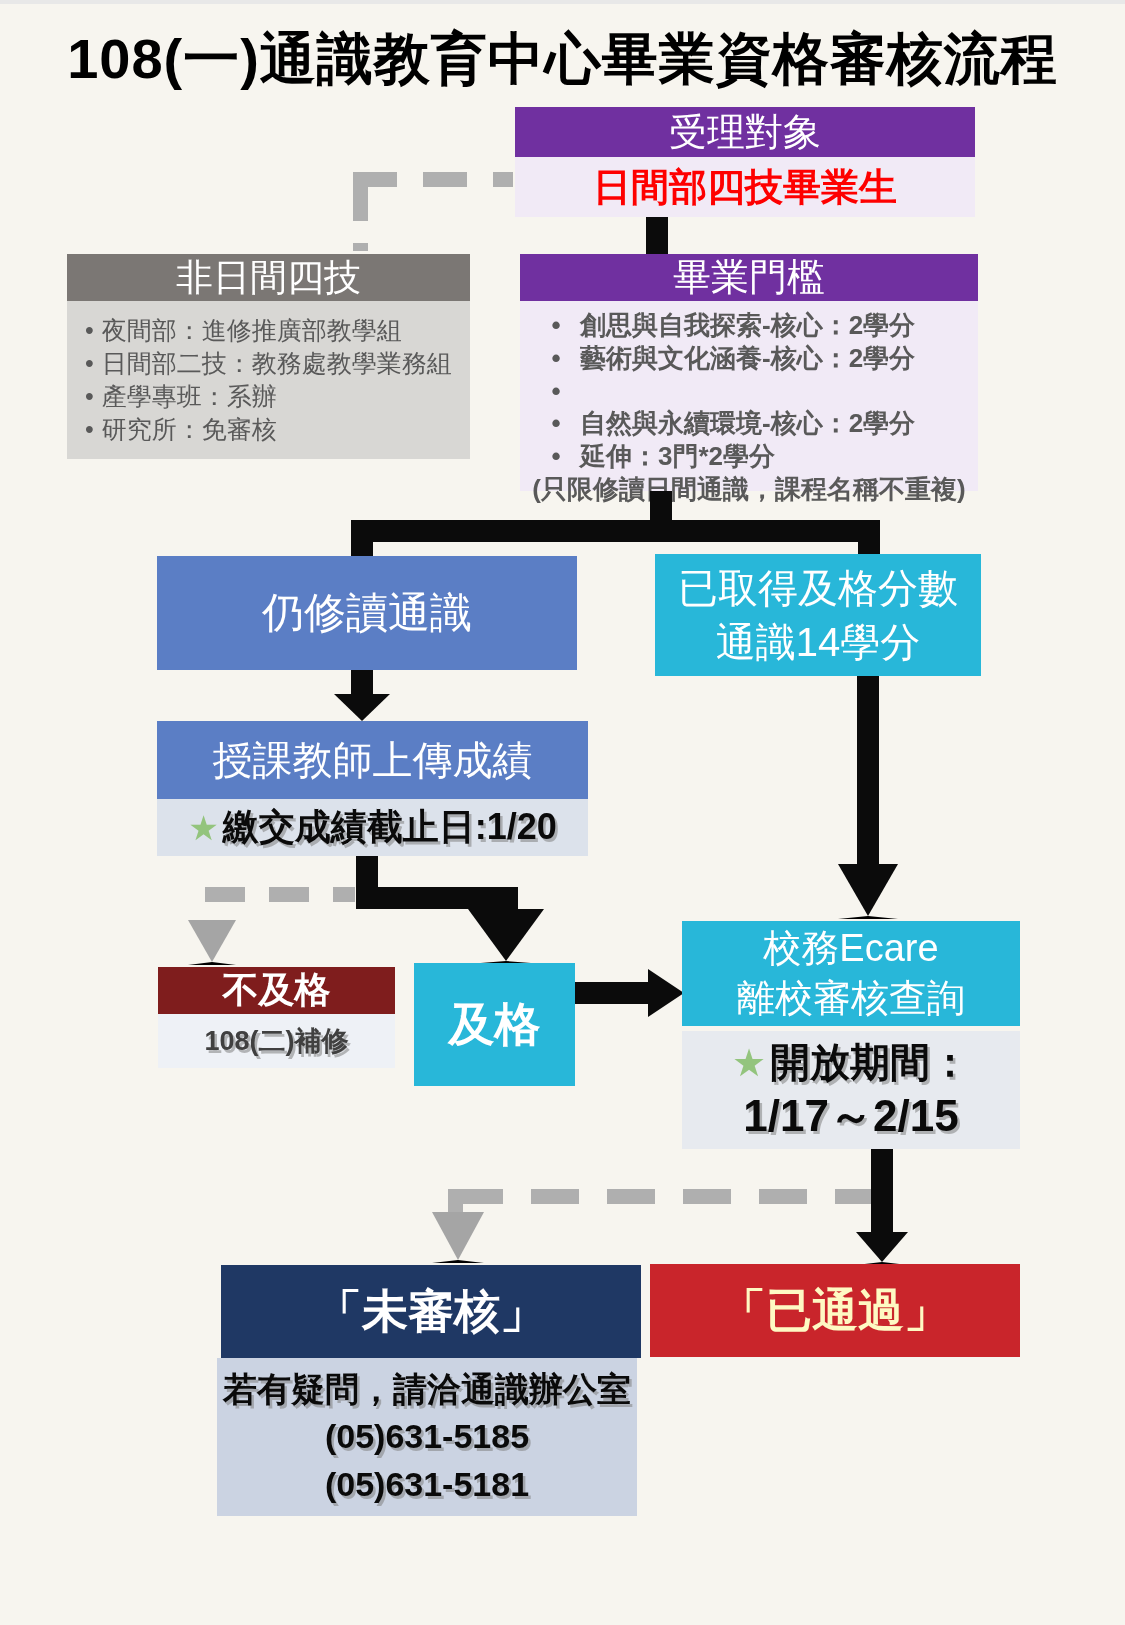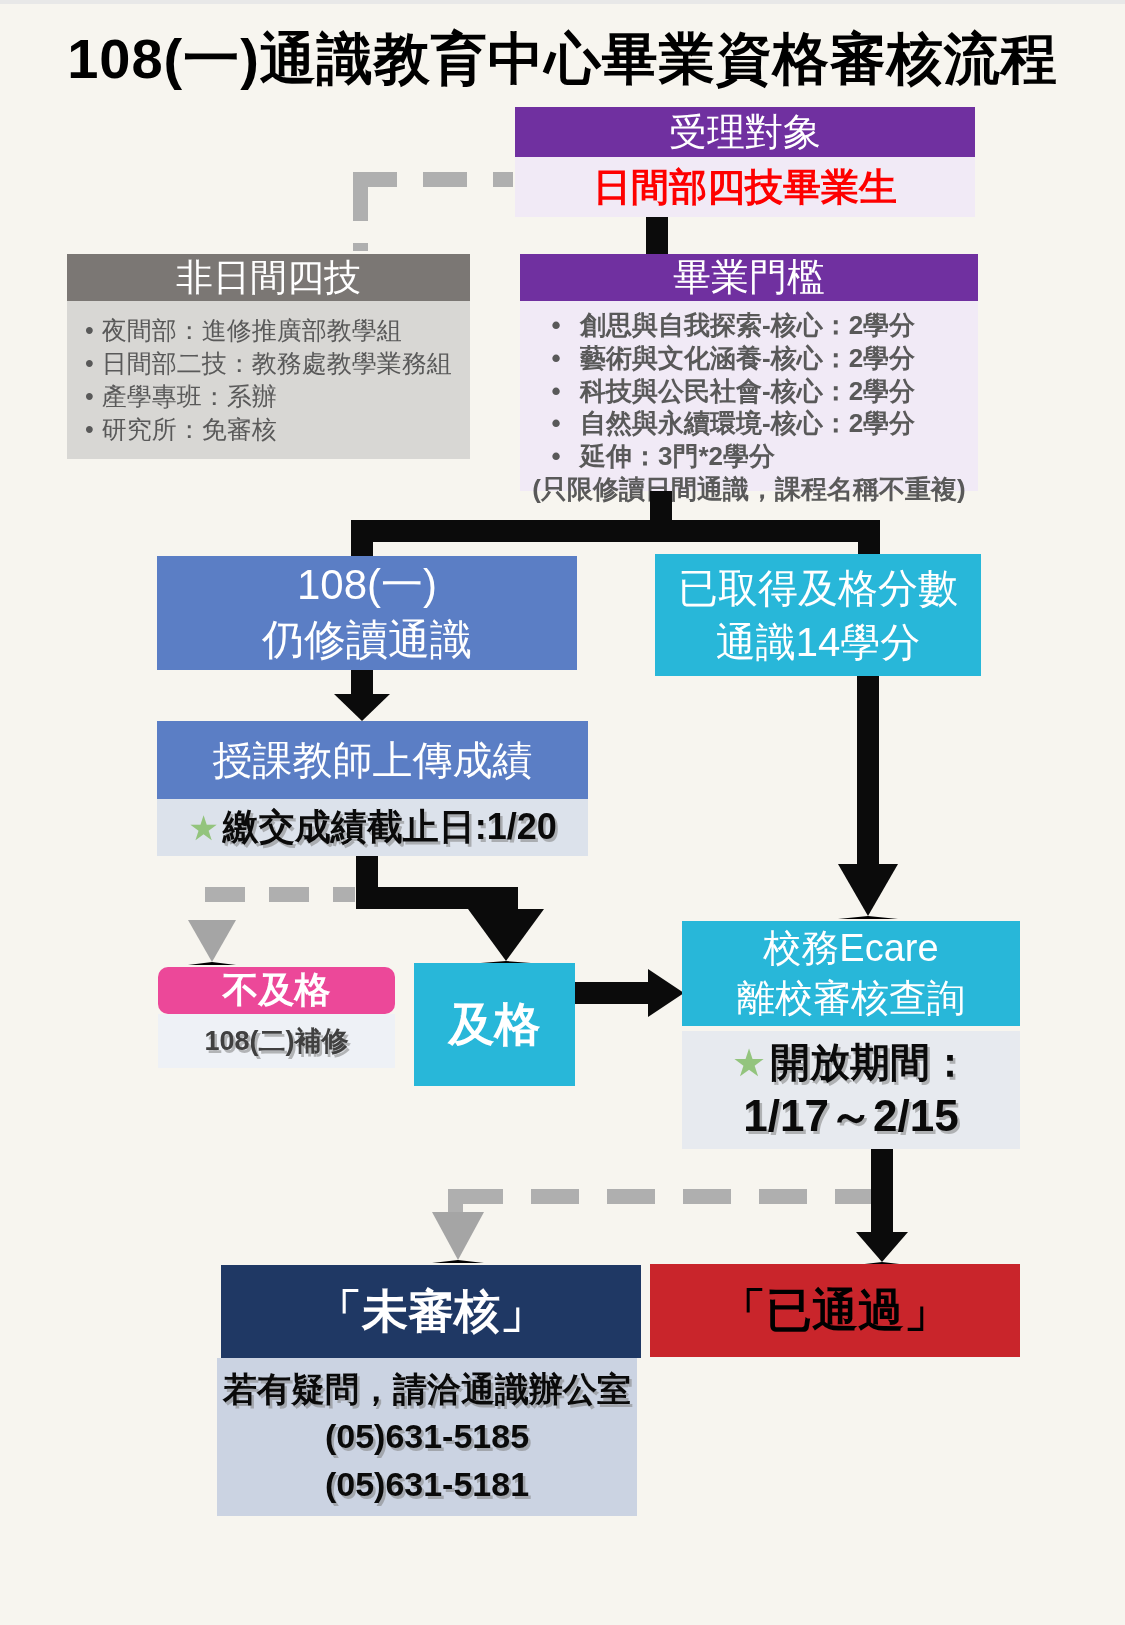--- a/index.html
+++ b/index.html
@@ -11,21 +11,21 @@
   .abs{position:absolute;box-sizing:border-box;}
   .center{display:flex;align-items:center;justify-content:center;text-align:center;}
   .title{
     left:0;top:14px;width:1125px;height:84px;
     font-size:56px;font-weight:bold;color:#000;letter-spacing:1px;
   }
   
   .hdr-purple{background:#7030A0;color:#fff;font-size:38px;}
   .hdr-gray{background:#7B7774;color:#fff;font-size:37px;}
   .hdr-navy{background:#1F3864;color:#fff;font-size:46px;font-weight:bold;}
-  .hdr-red{background:#C9252B;color:#000000;font-size:46px;font-weight:bold;}
+  .hdr-red{background:#C9252B;color:#fef9c3;font-size:46px;font-weight:bold;}
   .body-lav{background:#F1EAF6;}
   .body-gray{background:#D8D7D4;color:#595959;}
   .body-note{background:#DCE2EB;}
   .body-ecare{background:#E7EAEF;}
   .body-navy{background:#CBD3E2;}
   .body-pink{background:#D9AFB3;}
   .red-strong{color:#FE0000;font-weight:bold;font-size:38px;}
   .shadowed{text-shadow:2.5px 2.5px 0 rgba(130,130,130,.55);}
   .star{color:#93C47D;font-size:.95em;margin-right:4px;}
   
@@ -89,42 +89,40 @@
       <div class="bitem">
           <span class="bdot" style="width:48px;text-align:center;">•</span>
           <span>創思與自我探索-核心：2學分</span>
         </div>
       <div class="bitem">
           <span class="bdot" style="width:48px;text-align:center;">•</span>
           <span>藝術與文化涵養-核心：2學分</span>
         </div>
       <div class="bitem">
           <span class="bdot" style="width:48px;text-align:center;">•</span>
-          <span>科技與公民社會-核心：2學分</span>
         </div>
       <div class="bitem">
           <span class="bdot" style="width:48px;text-align:center;">•</span>
           <span>自然與永續環境-核心：2學分</span>
         </div>
       <div class="bitem">
           <span class="bdot" style="width:48px;text-align:center;">•</span>
           <span>延伸：3門*2學分</span>
         </div>
       <div style="text-align:center;">(只限修讀日間通識，課程名稱不重複)</div>
     </div>
   </div>
 
   <div class="abs bar" style="left:650px;top:487px;width:22px;height:35px;"></div>
   <div class="abs bar" style="left:351px;top:516px;width:529px;height:22px;"></div>
   <div class="abs bar" style="left:351px;top:538px;width:22px;height:16px;"></div>
   <div class="abs bar" style="left:858px;top:538px;width:22px;height:14px;"></div>
 
   <div class="abs center" style="left:157px;top:552px;width:420px;height:114px;background:#5B7EC5;color:#fff;font-size:42px;line-height:1.3;">
     <div>
-      <div>108(一)</div>
       <div>仍修讀通識</div>
     </div>
   </div>
 
   <div class="abs center" style="left:655px;top:550px;width:326px;height:122px;background:#28B7D9;color:#fff;font-size:40px;line-height:1.35;">
     <div>
       <div>已取得及格分數</div>
       <div>通識14學分</div>
     </div>
   </div>
@@ -143,21 +141,21 @@
       <span class="shadowed">繳交成績截止日:1/20</span>
   </div>
 
   <div class="abs bar" style="left:356px;top:852px;width:22px;height:53px;"></div>
   <div class="abs bar" style="left:356px;top:883px;width:162px;height:22px;"></div>
   <div class="abs tri-down" style="left:468px;top:905px;border-left:38px solid transparent;border-right:38px solid transparent;border-top:52px solid #0b0b0b;"></div>
 
   <div class="abs dash-h" style="left:205px;top:883px;width:150px;height:15px;background:repeating-linear-gradient(90deg,#AFAFAF 0 40px,transparent 40px 64px);"></div>
   <div class="abs tri-down" style="left:188px;top:916px;border-left:24px solid transparent;border-right:24px solid transparent;border-top:42px solid #A5A5A5;"></div>
 
-  <div class="abs center" style="left:158px;top:963px;width:237px;height:47px;background:#ec4899;color:#fff;font-size:36px;font-weight:bold;border-radius:10px;">
+  <div class="abs center" style="left:158px;top:963px;width:237px;height:47px;background:#7f1d1d;color:#fff;font-size:36px;font-weight:bold;">
     <span>不及格</span>
   </div>
   <div class="abs center" style="left:158px;top:1010px;width:237px;height:54px;background:#EEF1F6;color:#404040;font-size:27px;font-weight:bold;text-align:right;">
     <span class="shadowed">108(二)補修</span>
   </div>
 
   <div class="abs center" style="left:414px;top:959px;width:161px;height:123px;background:#28B7D9;color:#fff;font-size:46px;font-weight:bold;">
     <span>及格</span>
   </div>
 

